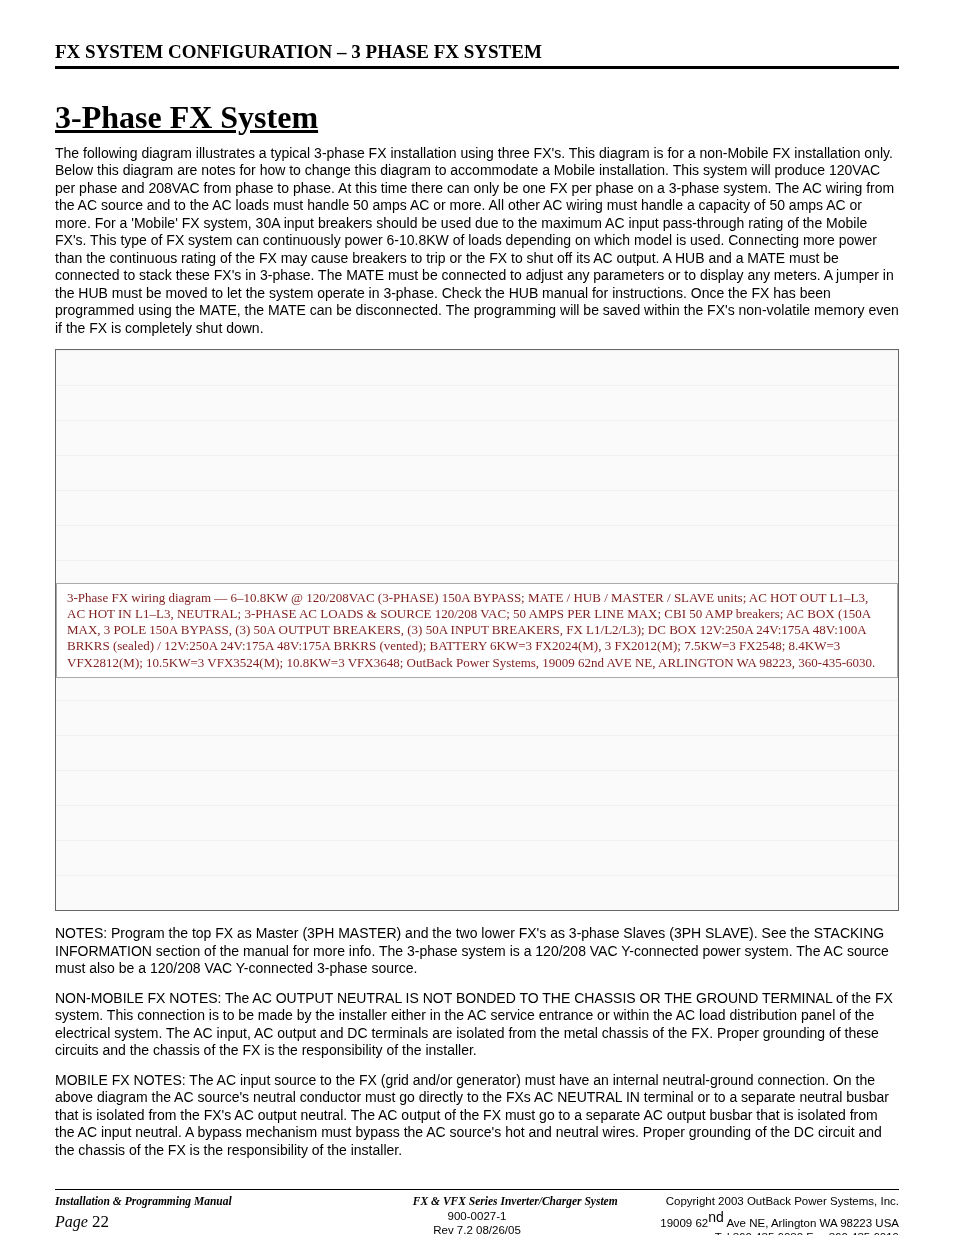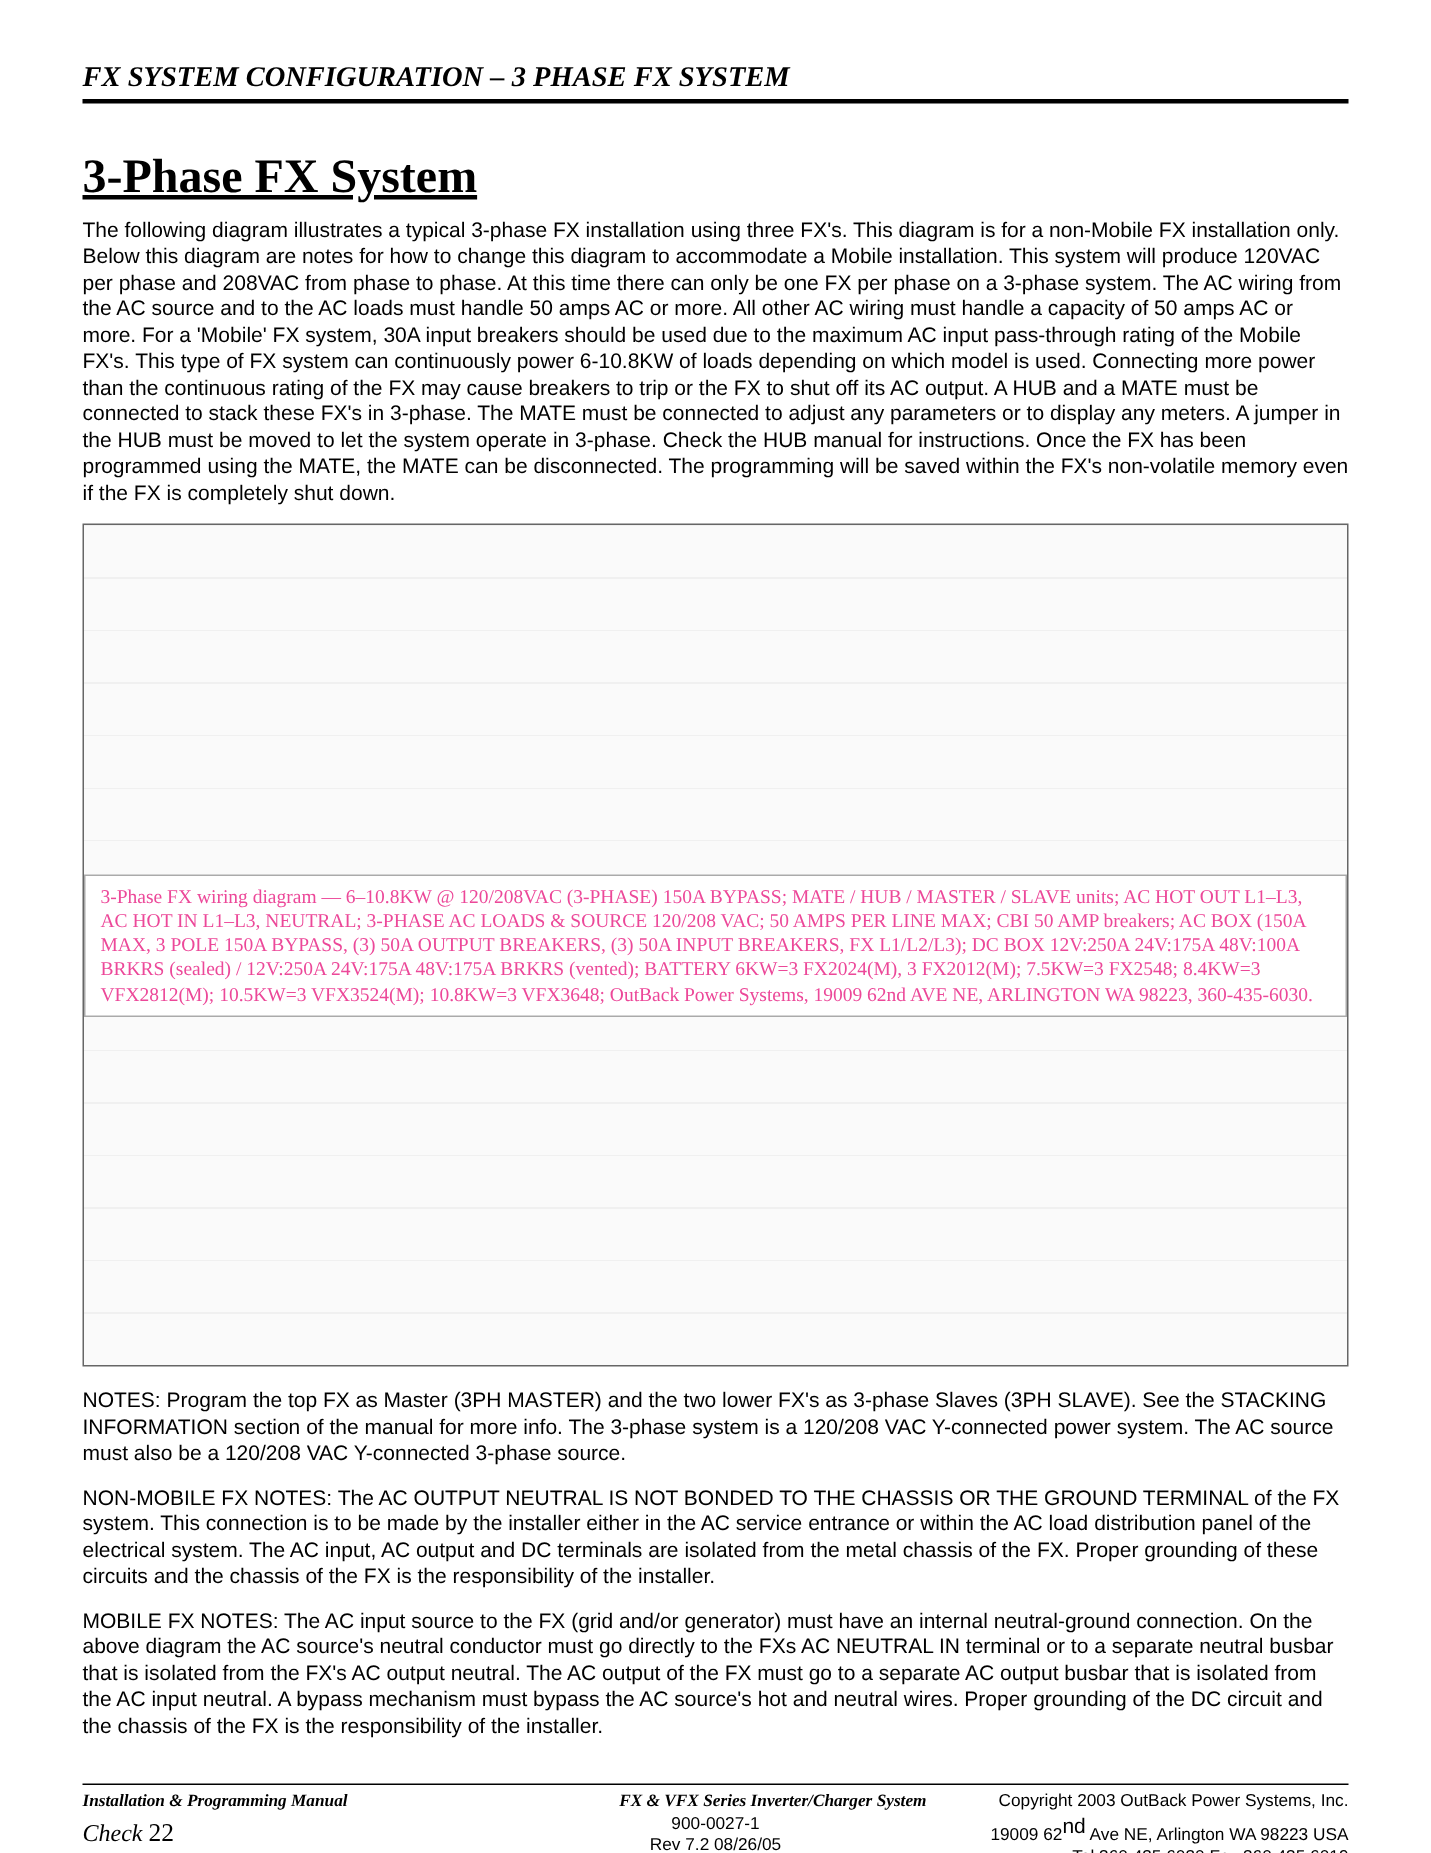--- a/index.html
+++ b/index.html
@@ -7,21 +7,20 @@
     margin: 0;
     padding: 40px 55px 30px 55px;
     color: #000;
     font-size: 14px;
     line-height: 1.25;
     width: 954px;
     box-sizing: border-box;
   }
   .page-header {
     font-family: "Times New Roman", Times, serif;
-    font-style: italic;
     font-weight: bold;
     font-size: 19px;
     border-bottom: 3px solid #000;
     padding-bottom: 2px;
     margin-bottom: 28px;
   }
   h1 {
     font-family: "Times New Roman", Times, serif;
     font-weight: bold;
     font-size: 32px;
@@ -32,21 +31,21 @@
     margin: 0 0 12px 0;
   }
   .b { font-weight: normal; }
   .diagram {
     margin: 10px 0 14px 0;
     border: 1px solid #666;
     height: 560px;
     display: flex;
     align-items: center;
     justify-content: center;
-    color: #ec4899;
+    color: #7f1d1d;
     font-size: 13px;
     background:
       repeating-linear-gradient(0deg, #fafafa, #fafafa 34px, #f0f0f0 34px, #f0f0f0 35px),
       repeating-linear-gradient(90deg, transparent, transparent 44px, #eee 44px, #eee 45px);
   }
   .diagram .caption {
     background: #fff;
     padding: 6px 10px;
     border: 1px solid #aaa;
     font-family: "Times New Roman", Times, serif;
@@ -99,21 +98,21 @@
 </p>
 
 <p>
   <span class="b">MOBILE FX NOTES:</span><span>  The AC input source to the FX (grid and/or generator) must have an internal neutral-ground connection.  On the above diagram the AC source's neutral conductor must go directly to the FXs AC NEUTRAL IN terminal or to a separate neutral busbar that is isolated from the FX's AC output neutral.  The AC output of the FX must go to a separate AC output busbar that is isolated from the AC input neutral.  A bypass mechanism must bypass the AC source's hot and neutral wires.  Proper grounding of the DC circuit and the chassis of the FX is the responsibility of the installer.</span>
 </p>
 
 <div class="footer">
   <div class="col left">
     <div class="ital">Installation &amp; Programming Manual</div>
     <div class="page-num">
-      <span>Check </span><span class="n">22</span>
+      <span>Page </span><span class="n">22</span>
     </div>
   </div>
   <div class="col center">
     <div class="ital" style="font-family:'Times New Roman',serif;text-align:right;">FX &amp; VFX Series Inverter/Charger System</div>
     <div>900-0027-1</div>
     <div>Rev 7.2     08/26/05</div>
   </div>
   <div class="col right">
     <div>Copyright 2003       OutBack Power Systems, Inc.</div>
     <div>

